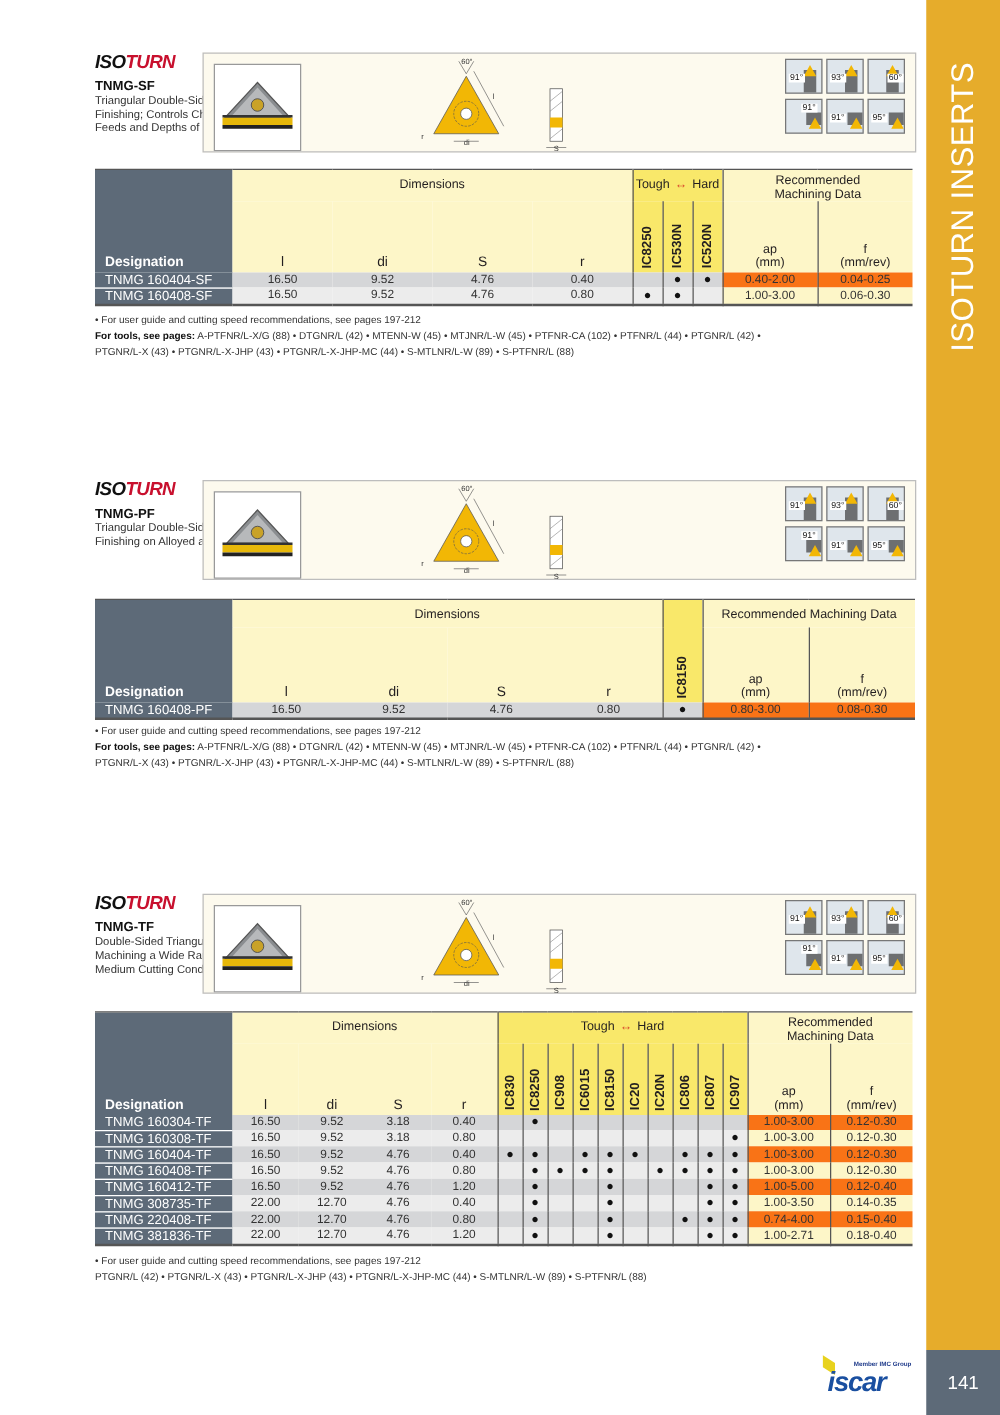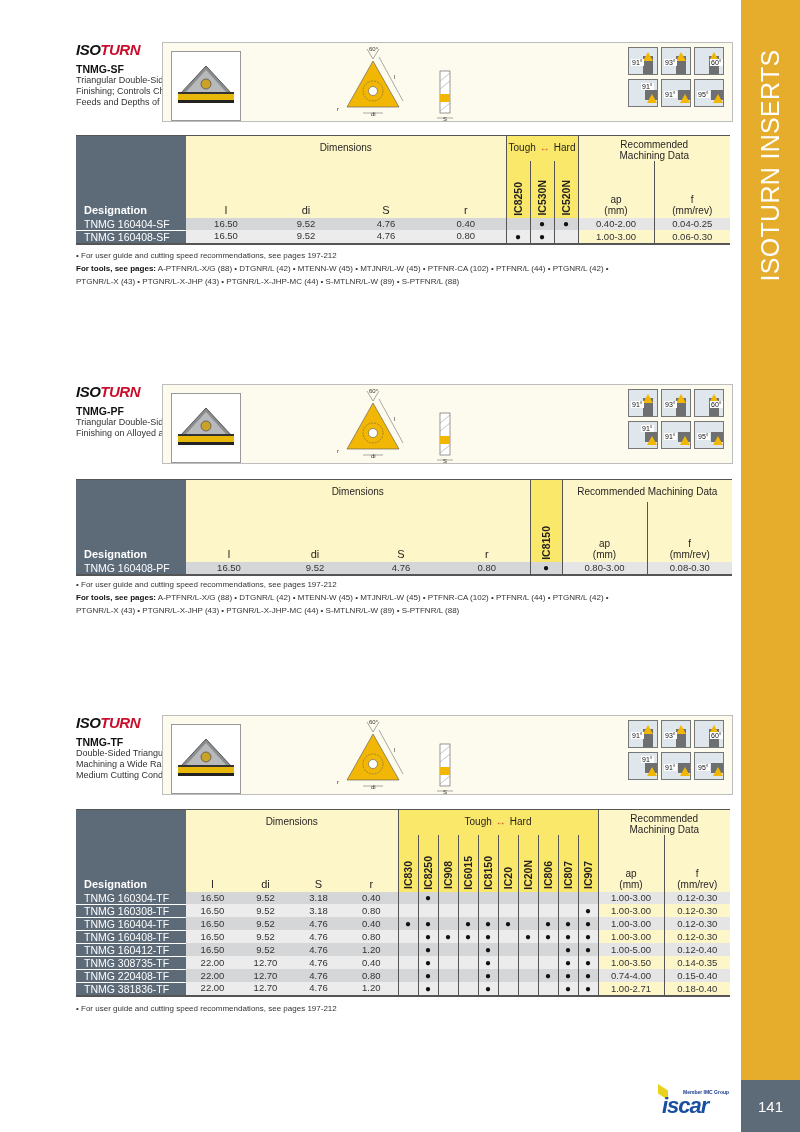--- a/index.html
+++ b/index.html
@@ -43,21 +43,21 @@
   .hdr-mach { background: #fdf6c8; border-left: 1px solid #555; font-size: 10px; line-height: 11px; }
   .vert { writing-mode: vertical-rl; transform: rotate(180deg); font-weight: bold; font-size: 10.5px; display: inline-block; padding-bottom: 3px; }
   .desig { background: #5d6a78; color: #fff; font-weight: bold; font-size: 10.5px; text-align: left !important; padding-left: 8px !important; border-bottom: 1px solid #fff; white-space: nowrap; margin-left: 41px; }
   tr.odd td.c { background: #d5d6d8; }
   tr.even td.c { background: #ececec; }
   td.c { font-size: 9.5px; color: #333; height: 12px; line-height: 12px; vertical-align: middle !important; }
   td.g { border-left: 1px solid #555; font-size: 10px; color: #111; vertical-align: middle !important; }
   tr.odd td.g { background: #d5d6d8; }
   tr.even td.g { background: #ececec; }
   td.m { border-left: 1px solid #555; vertical-align: middle !important; font-size: 9.5px; color: #333; }
-  tr.odd td.m { background: #e5e5e5; }
+  tr.odd td.m { background: #f97316; }
   tr.even td.m { background: #fdf6c8; }
   .tbl-bottom { border-bottom: 2px solid #555; }
   .top-line { border-top: 1px solid #555; }
   .arrow { color: #d9452b; font-size: 10px; margin: 0 4px; }
 
   .notes { position: absolute; left: 76px; width: 660px; font-size: 8px; line-height: 13px; color: #333; }
   .notes b { font-weight: bold; color: #111; }
 </style>
 </head>
 <body>
@@ -591,14 +591,15 @@
           <td class="g"></td>
           <td class="g">●</td>
           <td class="g">●</td>
           <td class="m">1.00-2.71</td>
           <td class="m">0.18-0.40</td>
         </tr>
       </tbody>
     </table>
     <div class="notes" style="top: 1002px;">
       <div>• For user guide and cutting speed recommendations, see pages 197-212</div>
+      <div>PTGNR/L (42) • PTGNR/L-X (43) • PTGNR/L-X-JHP (43) • PTGNR/L-X-JHP-MC (44) • S-MTLNR/L-W (89) • S-PTFNR/L (88)</div>
     </div>
   </div>
 
 </body></html>

